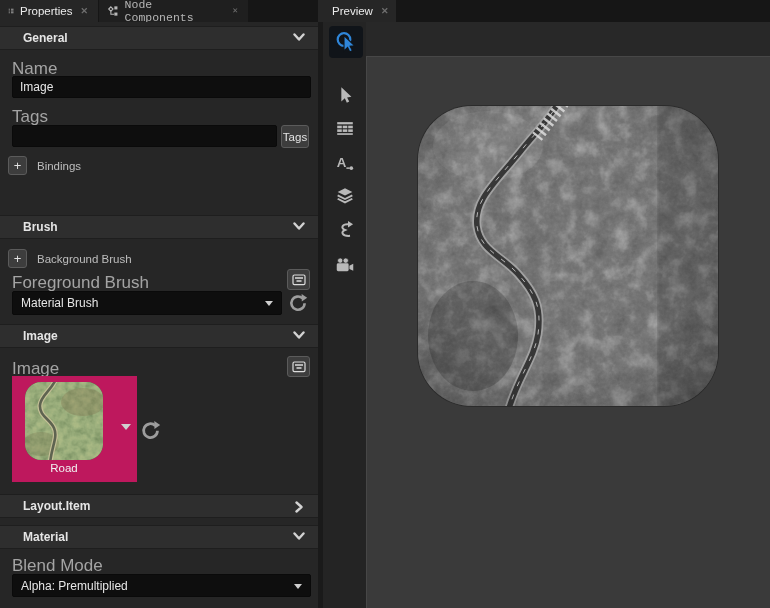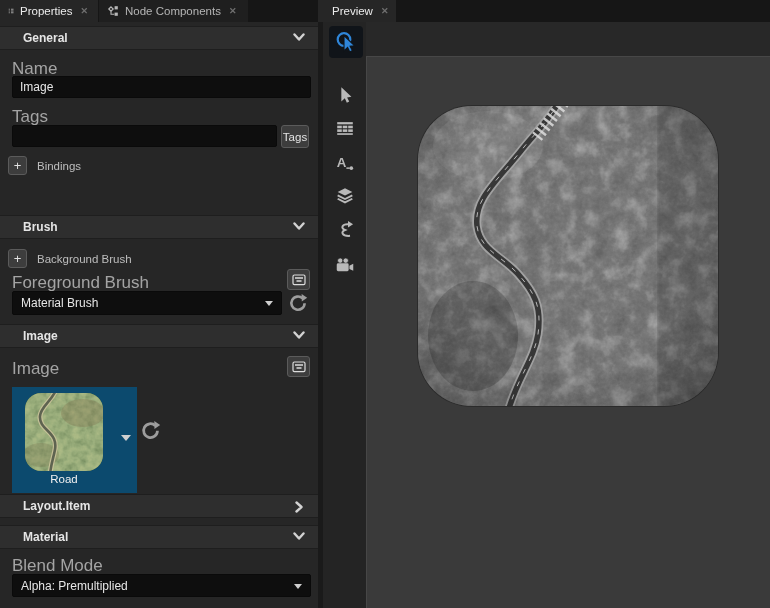--- a/index.html
+++ b/index.html
@@ -4,21 +4,21 @@
 <style>
   html,body{margin:0;padding:0;background:#191919;}
   #app{position:relative;width:770px;height:608px;overflow:hidden;
        font-family:"Liberation Sans",sans-serif;color:#e5e5e5;background:#191919;
        -webkit-font-smoothing:antialiased;}
   
   .tabbar{position:absolute;left:0;top:0;width:770px;height:22px;background:#161616;}
   .tab{position:absolute;top:0;height:22px;display:flex;align-items:center;gap:6px;
        padding:0 8px;box-sizing:border-box;font-size:11.5px;color:#cfcfcf;cursor:default;}
   .tab.active{background:#262626;color:#ececec;}
-  .tab.inactive{background:#1f1f1f;color:#b5b5b5;}
+  .tab.inactive{background:#1f1f1f;color:#b5b5b5;font-family:Liberation Mono, monospace;}
   .tab .close{font-size:9px;color:#6f6f6f;font-weight:bold;padding:1px 2px;line-height:1;}
   .tab-properties{left:0;width:98px;}
   .tab-nodecomp{left:99px;width:149px;}
   .tab-preview{left:318px;width:78px;}
   
   .panel{position:absolute;left:0;top:22px;width:318px;height:586px;background:#262626;}
   .sec-header{position:absolute;left:0;width:318px;height:24px;background:#2e2e2e;
       border-top:1px solid #1e1e1e;border-bottom:1px solid #1e1e1e;box-sizing:border-box;
       display:flex;align-items:center;padding-left:23px;font-size:12px;font-weight:bold;color:#e5e5e5;}
   .sec-header .chev{position:absolute;right:13px;top:6px;}
@@ -28,21 +28,21 @@
   .btn{position:absolute;background:#3d3d3d;border:1px solid #5b5b5b;border-radius:3px;
       color:#e2e2e2;font-size:11.5px;display:flex;align-items:center;justify-content:center;box-sizing:border-box;}
   .rowlabel{position:absolute;font-size:11.5px;color:#bdbdbd;}
   .dropdown{position:absolute;background:#0e0e0e;border:1px solid #0a0a0a;border-radius:2px;
       display:flex;align-items:center;padding:0 8px;box-sizing:border-box;font-size:12px;color:#e6e6e6;}
   .caret{position:absolute;right:8px;top:50%;margin-top:-2px;width:0;height:0;
       border-left:4.5px solid transparent;border-right:4.5px solid transparent;border-top:5px solid #cfcfcf;}
   .iconbtn{position:absolute;background:#3d3d3d;border:1px solid #5b5b5b;border-radius:3px;
       display:flex;align-items:center;justify-content:center;box-sizing:border-box;}
   .resetbtn{position:absolute;display:flex;align-items:center;justify-content:center;}
-  .img-well{position:absolute;left:12px;top:354px;width:125px;height:106px;background:#0c4a6e;margin-top:11px;}
+  .img-well{position:absolute;left:12px;top:354px;width:125px;height:106px;background:#be185d;}
   .thumb{position:absolute;left:13px;top:6px;width:78px;height:78px;border-radius:16px;overflow:hidden;}
   .thumb svg{display:block;}
   .thumb-label{position:absolute;left:13px;top:86px;width:78px;text-align:center;font-size:11.5px;color:#f0f0f0;}
   .well-caret{position:absolute;left:109px;top:48px;width:0;height:0;
       border-left:5px solid transparent;border-right:5px solid transparent;border-top:6px solid #d0d0d0;}
   
   .divider{position:absolute;left:318px;top:22px;width:5px;height:586px;background:#1a1a1a;}
   .toolcol{position:absolute;left:323px;top:22px;width:43px;height:586px;background:#242424;}
   .topstrip{position:absolute;left:366px;top:22px;width:404px;height:34px;background:#282828;}
   .canvas{position:absolute;left:366px;top:56px;width:404px;height:552px;background:#3a3a3a;

